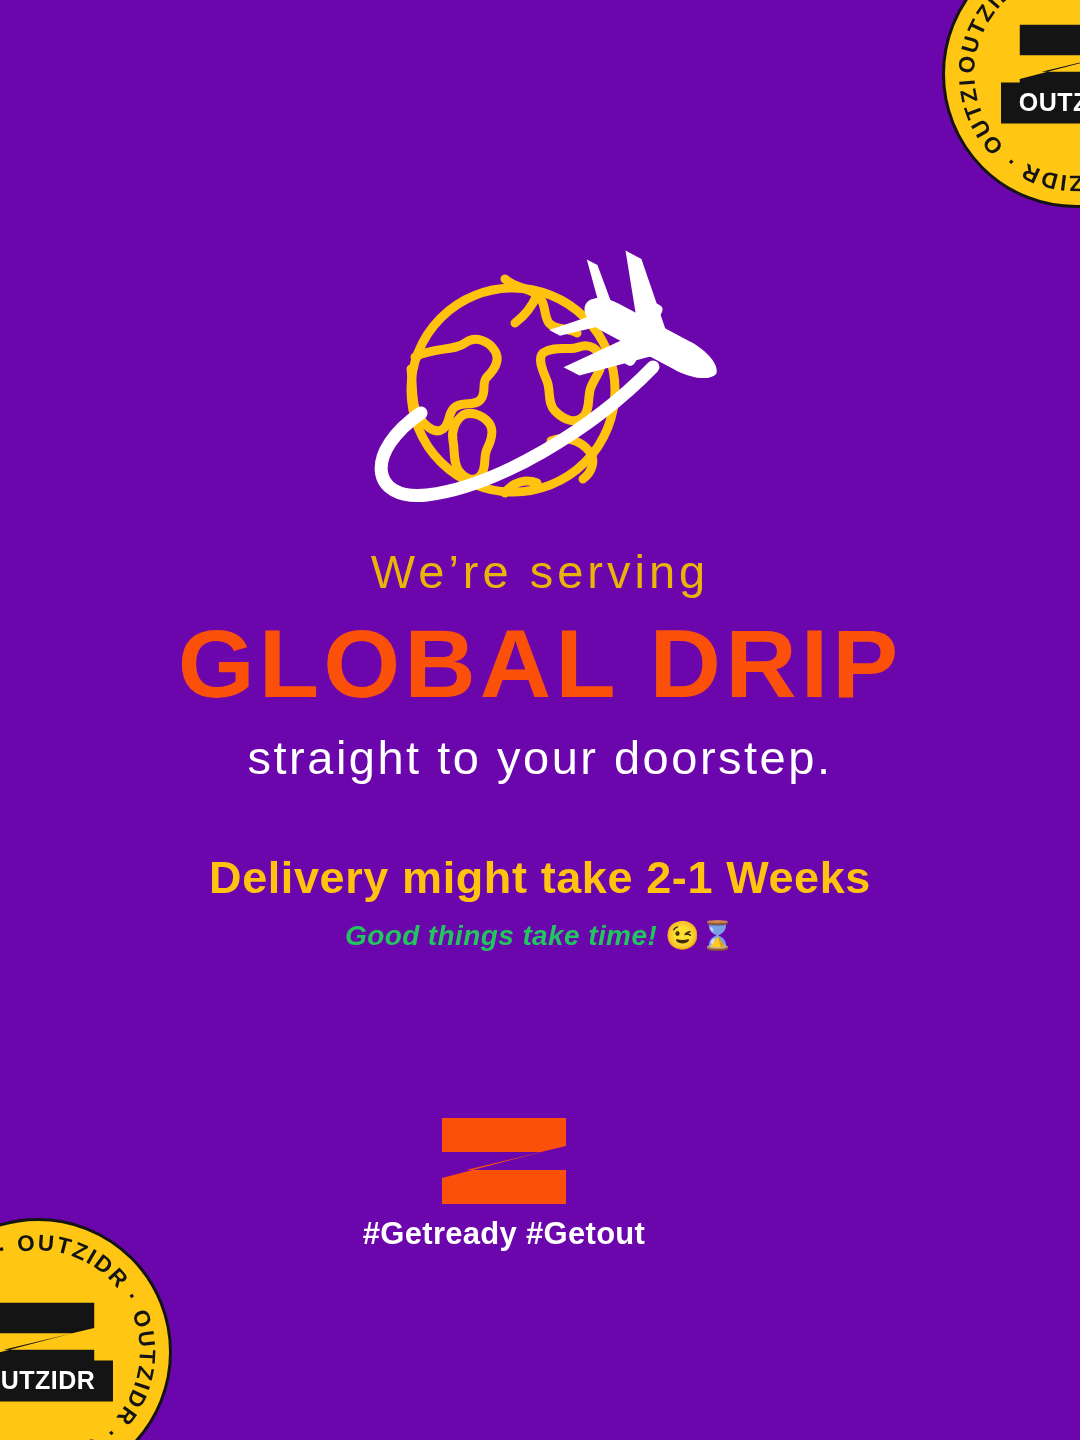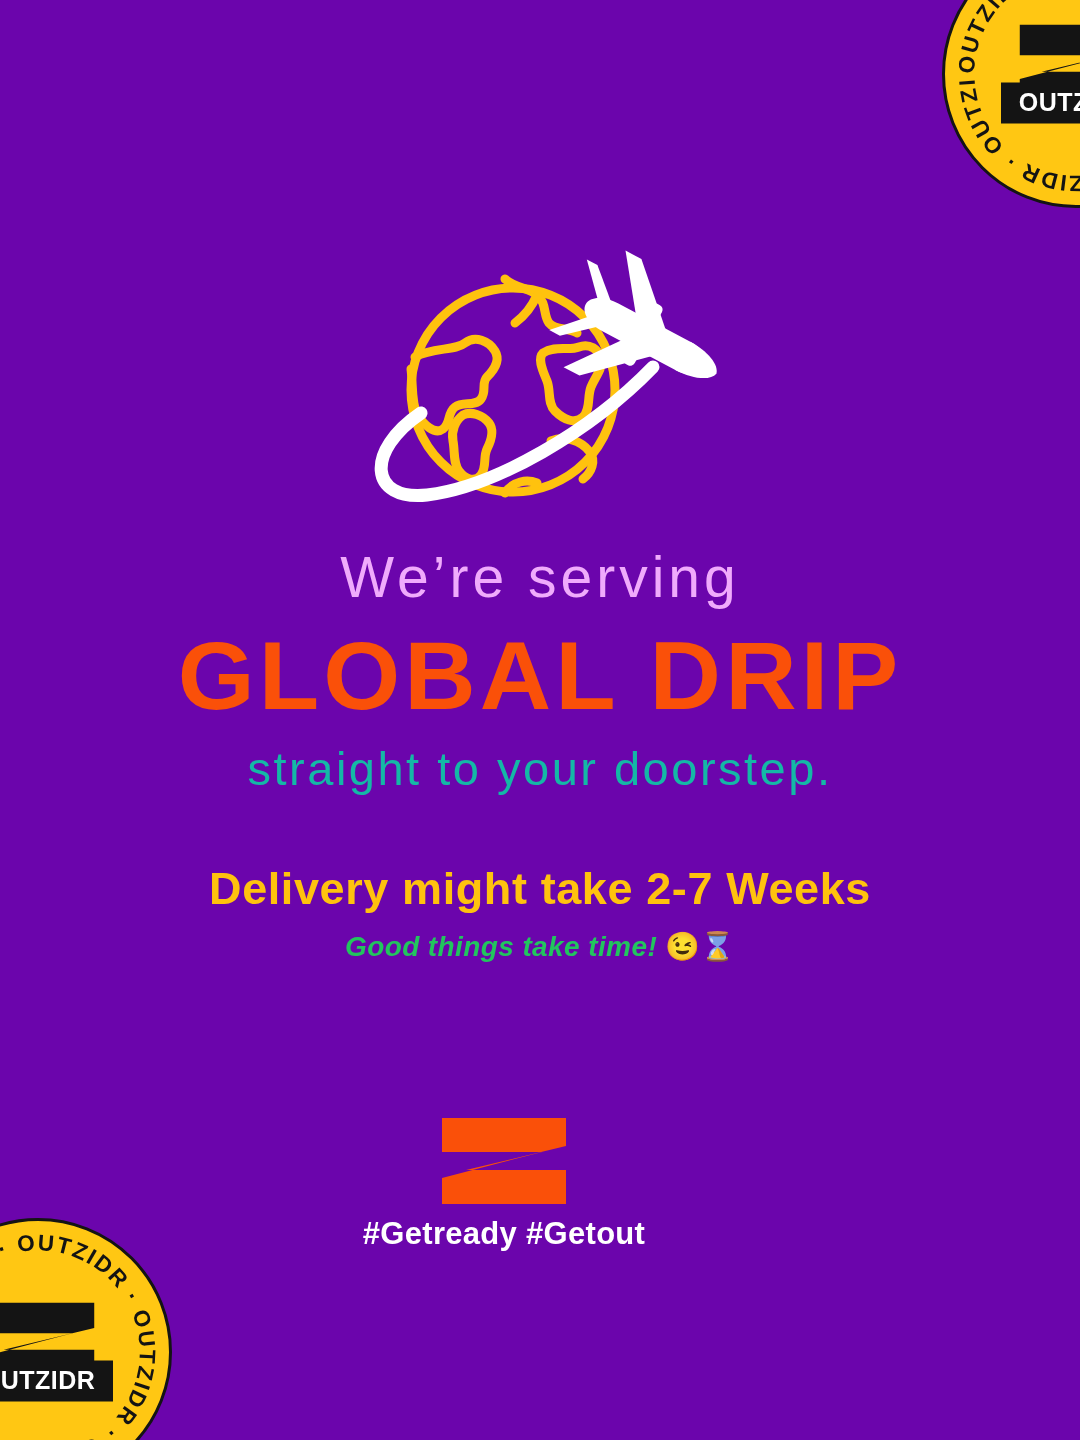--- a/index.html
+++ b/index.html
@@ -95,37 +95,37 @@
 
   
   #copy {
     position: absolute;
     left: 0;
     top: 545px;
     width: 1080px;
     text-align: center;
   }
   #line-kicker {
-    color: #f0abfc;
-    font-size: 57px;
+    color: #eab308;
+    font-size: 47px;
     font-weight: 400;
     letter-spacing: 4px;
     line-height: 1.15;
   }
   #line-headline {
     color: #FA5009;
     font-size: 96px;
     font-weight: bold;
     letter-spacing: 4px;
     line-height: 1.1;
     margin-top: 12px;
     transform: scaleX(1.03);
   }
   #line-sub {
-    color: #14b8a6;
+    color: #ffffff;
     font-size: 47px;
     font-weight: 400;
     letter-spacing: 2.5px;
     line-height: 1.15;
     margin-top: 14px;
   }
   #line-delivery {
     color: #FFC20E;
     font-size: 45px;
     font-weight: bold;
@@ -220,21 +220,21 @@
         <rect x="52" y="-34" width="13" height="17" rx="5"></rect>
         <rect x="52" y="17" width="13" height="17" rx="5"></rect>
       </g>
     </svg>
   </div>
 
   <div id="copy">
     <div id="line-kicker">We’re serving</div>
     <div id="line-headline">GLOBAL DRIP</div>
     <div id="line-sub">straight to your doorstep.</div>
-    <div id="line-delivery">Delivery might take 2-7 Weeks</div>
+    <div id="line-delivery">Delivery might take 2-1 Weeks</div>
     <div id="line-note">
       <span>Good things take time!</span>
       <span class="emoji">😉⌛</span>
     </div>
   </div>
 
   <div id="footer">
     <svg id="footer-z" viewBox="0 0 124 86" xmlns="http://www.w3.org/2000/svg">
       <path d="M0 0 H124 V28 L24 52 H124 V86 H0 V60 L100 34 H0 Z" fill="#FA5009"></path>
     </svg>

